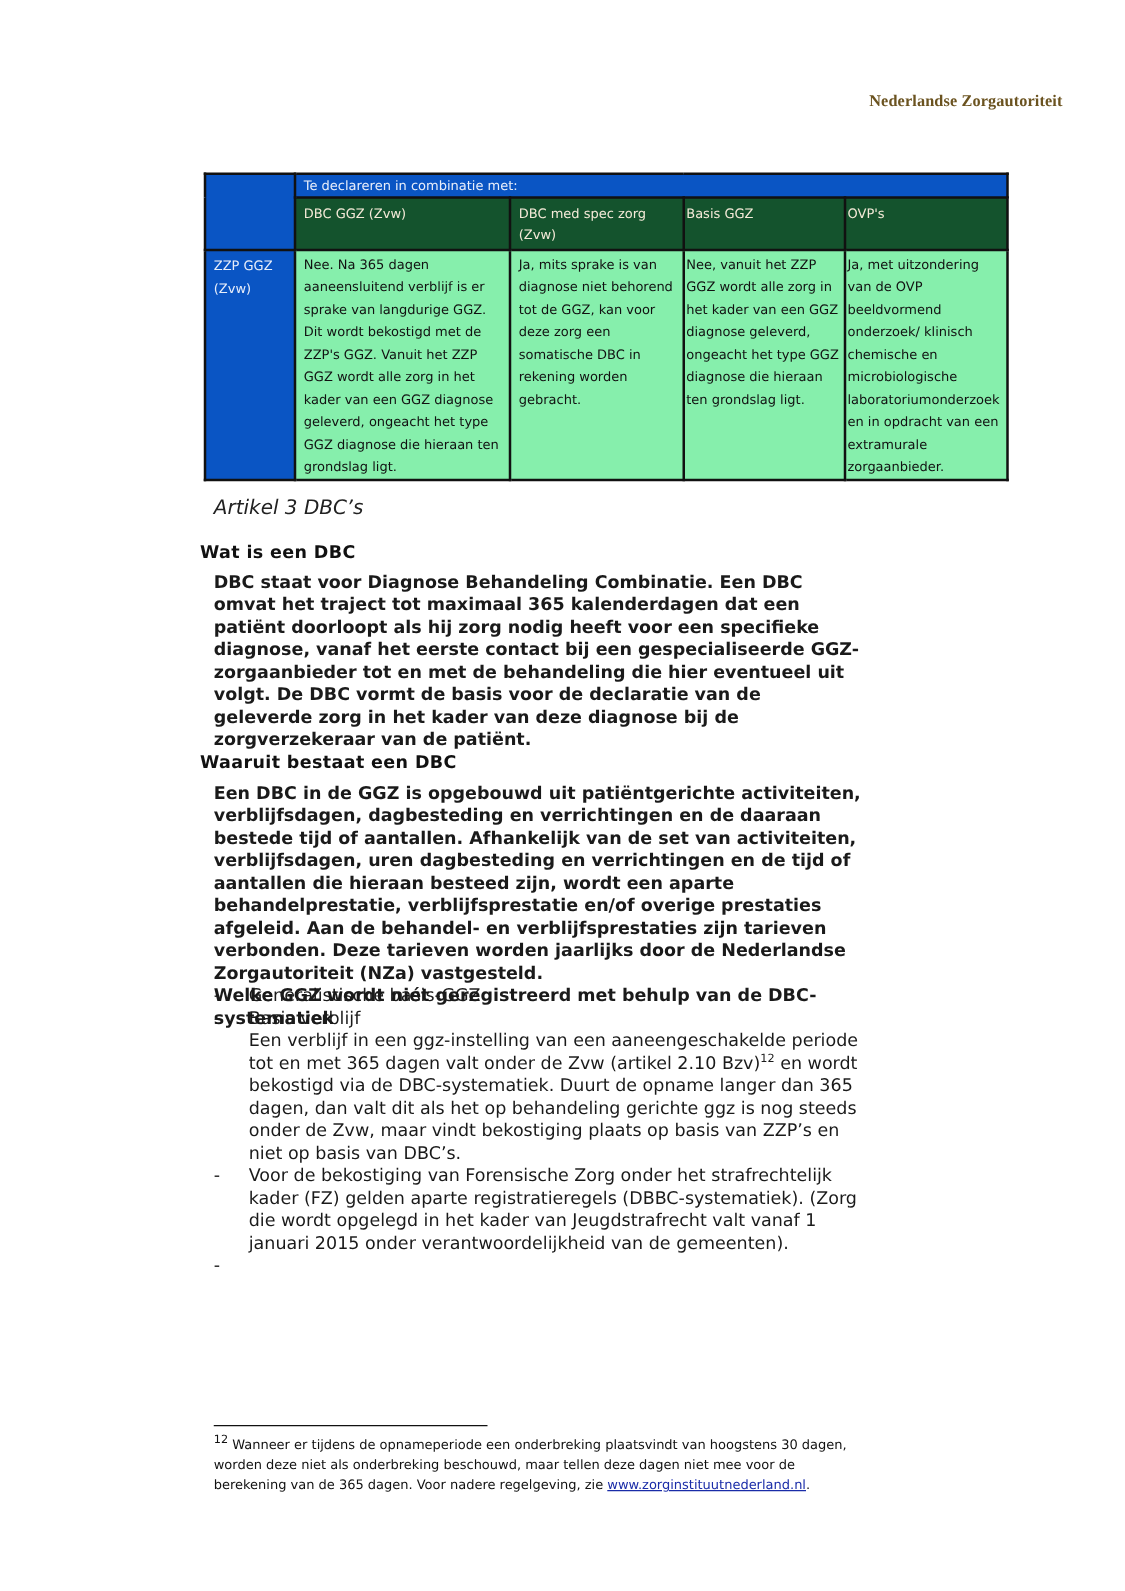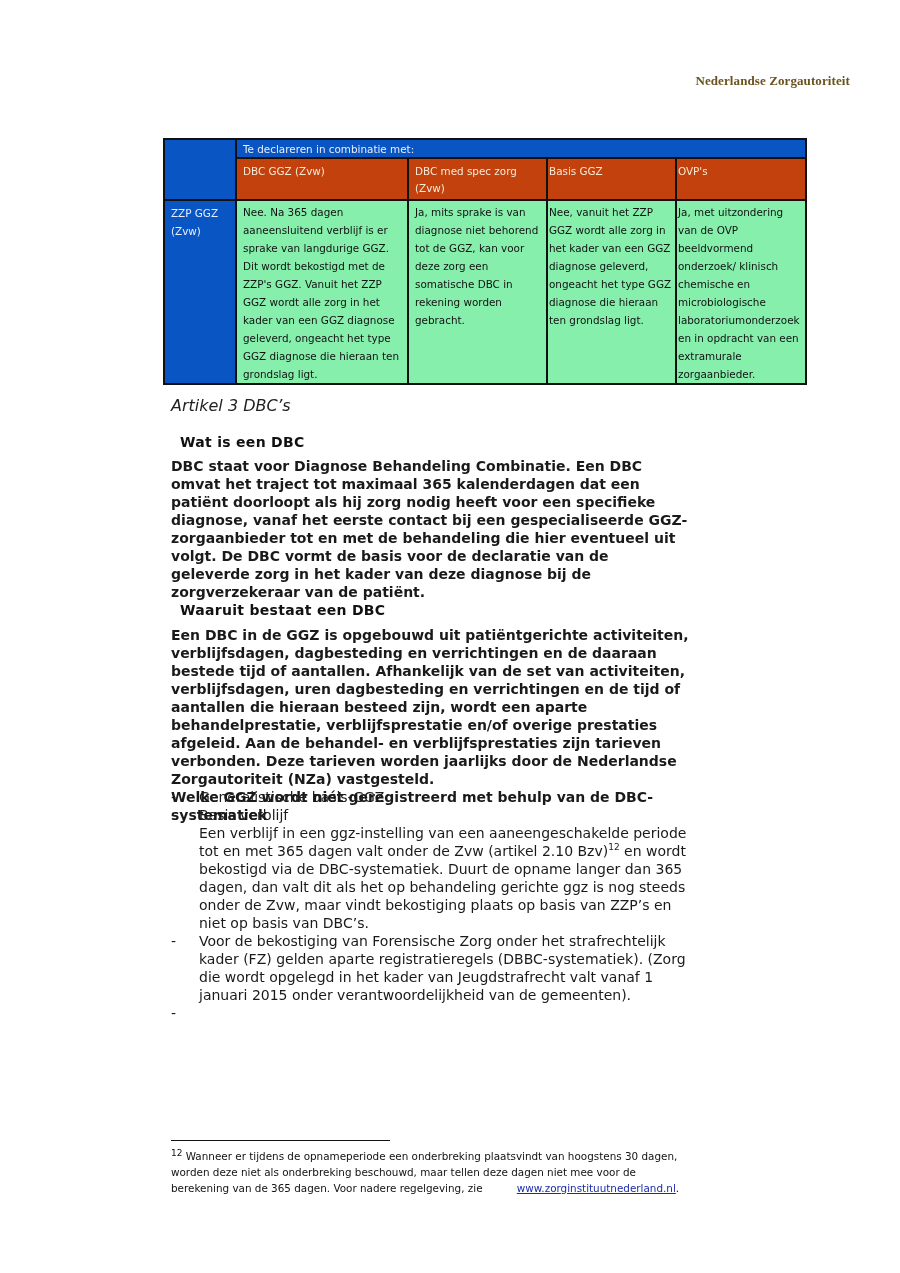--- a/index.html
+++ b/index.html
@@ -3,37 +3,37 @@
 <meta charset="utf-8">
 <style>
   html, body { margin: 0; padding: 0; background: #ffffff; }
   body { width: 900px; height: 1273px; position: relative; overflow: hidden; font-family: "DejaVu Sans", sans-serif; color: #1a1a1a; }
   .org-header { position: absolute; top: 73px; left: 620px; width: 230px; text-align: right; font-family: Liberation Serif, serif; font-weight: bold; font-size: 13px; color: #6b5320; letter-spacing: 0.1px; }
 
   table.dbc { position: absolute; top: 138px; left: 163px; width: 642px; border-collapse: collapse; table-layout: fixed; font-family: "DejaVu Sans", sans-serif; font-size: 10.4px; line-height: 18px; }
   table.dbc td { vertical-align: top; padding: 0 2px 0 6px; border: 2px solid #111; }
   .c-left { background: #0a55c4; color: #e8eefa; }
   .c-blue { background: #0a55c4; color: #e8eefa; height: 16px; line-height: 16px; padding-top: 1px !important; margin-top: 34px; }
-  .c-brown { background: #c2410c; color: #f4ead8; height: 36px; padding-top: 4px !important; line-height: 17px; }
+  .c-brown { background: #14532d; color: #f4ead8; height: 36px; padding-top: 4px !important; line-height: 17px; }
   .c-body { background: #86efac; color: #111; padding-top: 2px !important; padding-bottom: 0 !important; }
   .c-narrow { padding-left: 1px !important; }
 
   .article-title { position: absolute; top: 396px; left: 171px; font-style: italic; font-size: 16px; color: #222; }
-  .h-bold { position: absolute; left: 180px; font-weight: bold; font-size: 14px; color: #111; letter-spacing: 0.3px; }
+  .h-bold { position: absolute; left: 160px; font-weight: bold; font-size: 14px; color: #111; letter-spacing: 0.3px; }
   .para { position: absolute; left: 171px; width: 520px; font-size: 14px; line-height: 18px; color: #1a1a1a; margin: 0; }
   .para p { margin: 0; font-weight: bold; }
   .list { position: absolute; left: 171px; width: 520px; font-size: 14px; line-height: 18px; color: #1a1a1a; }
   .li { display: flex; }
   .dash { width: 28px; flex: 0 0 28px; }
   .li-body { flex: 1; }
   sup { font-size: 9px; line-height: 0; vertical-align: super; }
 
   .fn-rule { position: absolute; top: 1140px; left: 171px; width: 219px; height: 0; border-top: 1px solid #111; }
   .footnote { position: absolute; top: 1148px; left: 171px; width: 520px; font-size: 10.4px; line-height: 16px; color: #111; }
-  .footnote a { color: #1a2ca8; text-decoration: underline; margin-left: 31px; }
+  .footnote a { color: #1a2ca8; text-decoration: underline; }
 </style>
 </head>
 <body>
 
 <div class="org-header">Nederlandse Zorgautoriteit</div>
 
 <table class="dbc">
   <colgroup>
     <col style="width:72px">
       <col style="width:172px">

